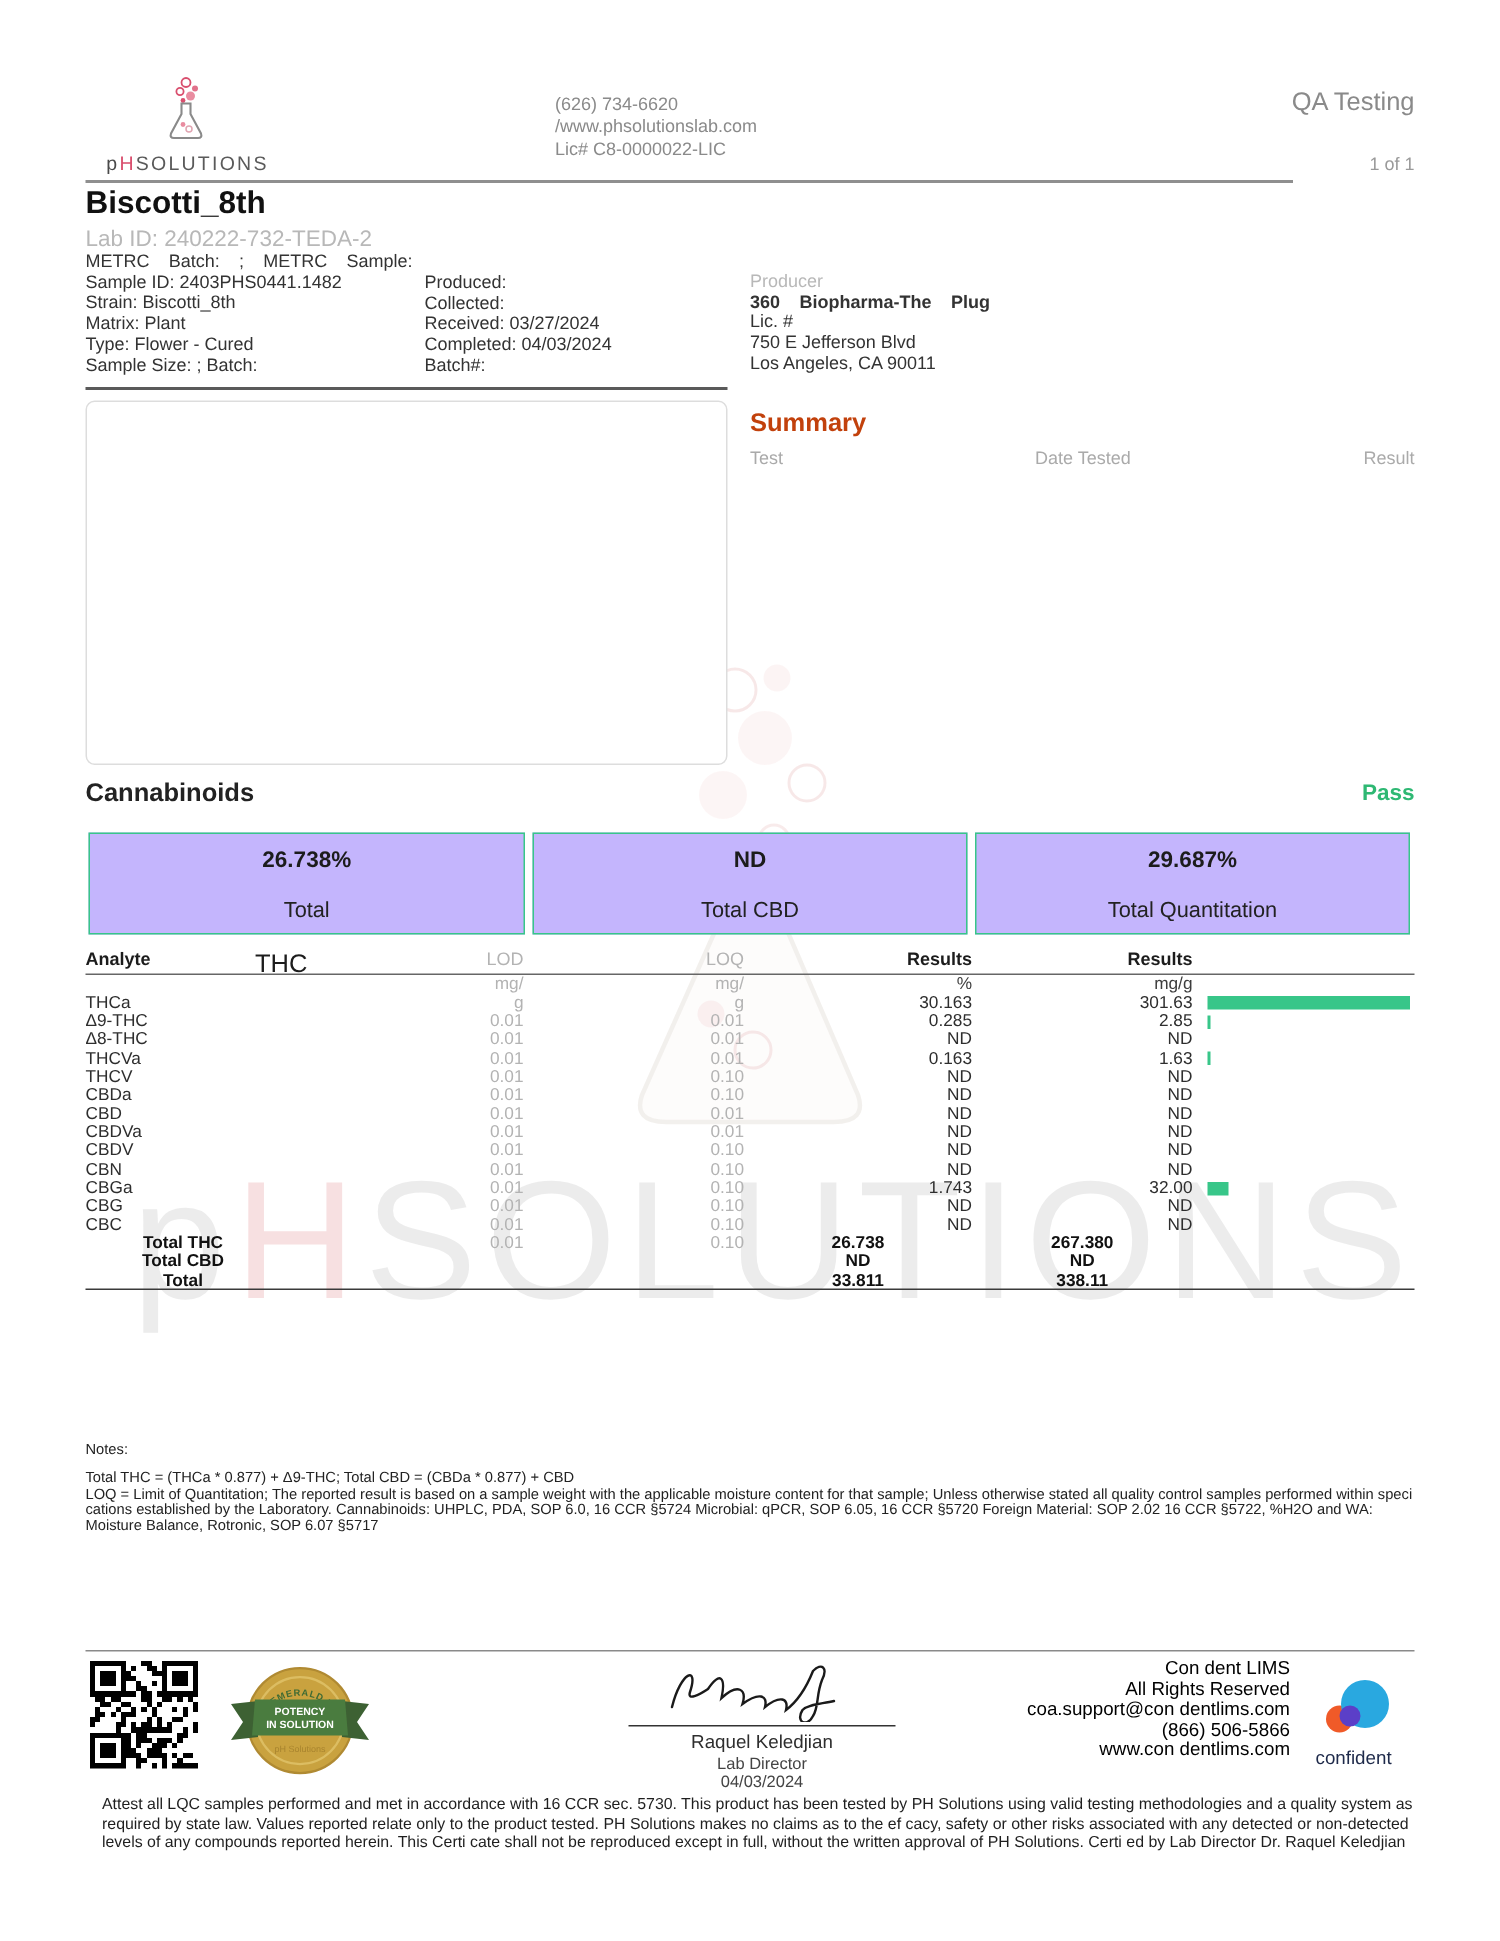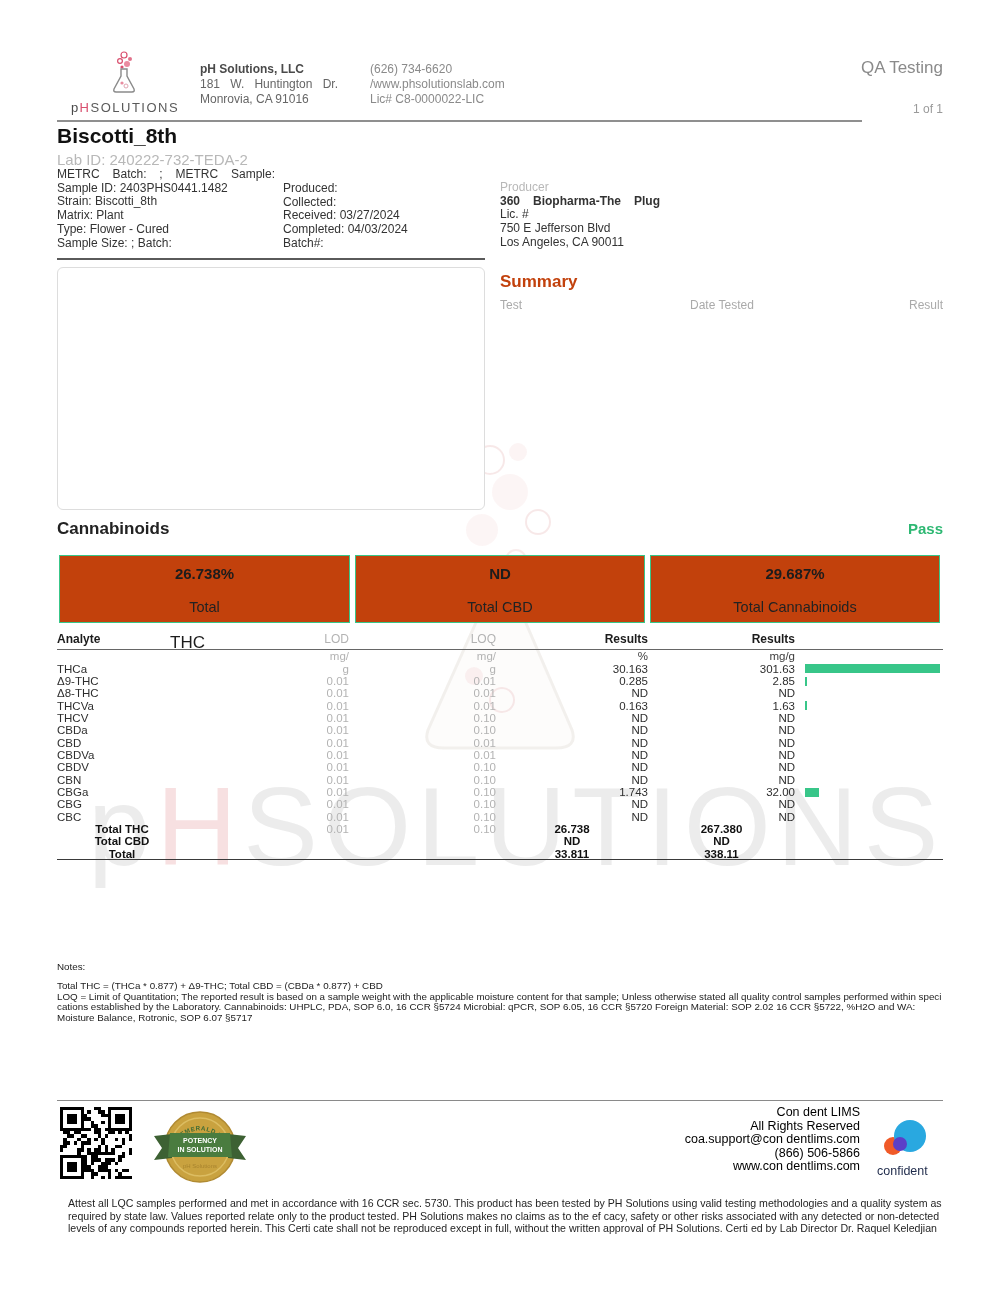--- a/index.html
+++ b/index.html
@@ -41,21 +41,21 @@
   .sc-result { right:57px; text-align:right; }
 
   
   .wm-flask { left:398px; top:430px; z-index:0; pointer-events:none; }
   .wm-text { left:88px; top:762px; z-index:0; font-size:112px; font-weight:400; letter-spacing:6px; color:rgba(110,110,110,0.13); white-space:nowrap; pointer-events:none; }
   .wm-text .h { color:rgba(205,60,70,0.16); }
 
   
   .cann-title { left:57px; top:519px; font-size:17px; font-weight:600; color:#222; z-index:2; }
   .cann-pass { right:57px; top:520px; font-size:15px; font-weight:600; z-index:2;text-align:center; }
-  .stat-box { top:555px; height:68px; border:1.5px solid #38c689; background:#c2410c; text-align:center; z-index:2; padding-top:9px; }
+  .stat-box { top:555px; height:68px; border:1.5px solid #38c689; background:#c4b5fd; text-align:center; z-index:2; padding-top:9px; }
   .sb1 { left:59px; width:291px; }
   .sb2 { left:355px; width:290px; }
   .sb3 { left:650px; width:290px; }
   .stat-value { font-size:15px; font-weight:700; color:#1c1c1c; }
   .stat-label { font-size:14.5px; color:#222; margin-top:17px; }
   .thc-overflow { left:170px; top:633px; font-size:17px; color:#1c1c1c; z-index:2; }
 
   
   .table-wrap { left:57px; top:633px; width:886px; z-index:1; }
   .trow { display:grid; grid-template-columns:130px 162px 147px 152px 147px 148px; }
@@ -125,24 +125,20 @@
       <circle cx="21" cy="11" r="2.4" fill="none" stroke="#d94f6e" stroke-width="1.2"></circle>
       <circle cx="28" cy="14" r="3" fill="#e98ca0"></circle>
       <circle cx="23" cy="17" r="1.6" fill="#d94f6e"></circle>
       <path d="M22 19 L22 26 L15 39 Q14 42 17 42 L33 42 Q36 42 35 39 L28 26 L28 19 Z" fill="none" stroke="#8a8a8a" stroke-width="1.4"></path>
       <circle cx="23" cy="33" r="1.6" fill="#e98ca0"></circle>
       <circle cx="27" cy="36" r="2" fill="none" stroke="#e0a5b2" stroke-width="1"></circle>
     </svg>
     <div class="brand-text"><span>p</span><span class="h">H</span><span class="rest">SOLUTIONS</span></div>
   </div>
 
-  <div class="abs company-block">
-    <div class="company-name">pH Solutions, LLC</div>
-    <div class="justify" style="text-align:justify;">181 W. Huntington Dr. Monrovia, CA 91016</div>
-  </div>
 
   <div class="abs contact-block">
     <div>(626) 734-6620</div>
     <div>/www.phsolutionslab.com</div>
     <div>Lic# C8-0000022-LIC</div>
   </div>
 
   <div class="abs qa-testing">QA Testing</div>
   <div class="abs page-num">1 of 1</div>
   <div class="abs header-rule"></div>
@@ -188,21 +184,21 @@
   <div class="abs stat-box sb1" style="border-color: rgb(56, 198, 137);">
     <div class="stat-value">26.738%</div>
     <div class="stat-label">Total</div>
   </div>
   <div class="abs stat-box sb2" style="border-color: rgb(56, 198, 137);">
     <div class="stat-value">ND</div>
     <div class="stat-label">Total CBD</div>
   </div>
   <div class="abs stat-box sb3" style="border-color: rgb(56, 198, 137);">
     <div class="stat-value">29.687%</div>
-    <div class="stat-label">Total Cannabinoids</div>
+    <div class="stat-label">Total Quantitation</div>
   </div>
   <div class="abs thc-overflow">THC</div>
 
   <div class="abs table-wrap">
     <div class="trow thead">
       <div class="tcell a hdr-b">Analyte</div>
       <div class="tcell num gray">LOD</div>
       <div class="tcell num gray">LOQ</div>
       <div class="tcell num hdr-b">Results</div>
       <div class="tcell num hdr-b">Results</div>
@@ -513,20 +509,29 @@
       <textPath href="#arcpath" startOffset="50%" text-anchor="middle">THE EMERALD TEST</textPath>
     </text>
     <polygon points="4,34 22,32 22,56 4,58 12,46" fill="#3d6133"></polygon>
     <polygon points="96,34 78,32 78,56 96,58 88,46" fill="#3d6133"></polygon>
     <polygon points="20,31 80,31 82,55 18,55" fill="#4a7c3f"></polygon>
     <text x="50" y="41" text-anchor="middle" font-size="7" font-weight="bold" fill="#ffffff">POTENCY</text>
     <text x="50" y="50" text-anchor="middle" font-size="7" font-weight="bold" fill="#ffffff">IN SOLUTION</text>
     <text x="50" y="66" text-anchor="middle" font-size="6" fill="#a8842e">pH Solutions</text>
   </svg>
 
+  <div class="abs sig-wrap">
+    <svg class="sig-svg" width="140" height="44" viewBox="0 0 140 44">
+      <path d="M10 34 C 16 10, 28 6, 22 24 C 20 30, 28 26, 34 22 C 42 10, 46 14, 43 28 C 54 18, 60 22, 57 32 C 68 24, 74 26, 72 34 C 82 26, 88 28, 86 36 C 94 30, 100 20, 104 10 C 110 4, 114 8, 110 16 C 106 26, 108 34, 104 40 C 100 48, 92 44, 97 36 C 101 32, 110 32, 118 30" fill="none" stroke="#1a1a1a" stroke-width="1.6" stroke-linecap="round"></path>
+    </svg>
+    <div class="sig-line"></div>
+    <div class="sig-name">Raquel Keledjian</div>
+    <div class="sig-role">Lab Director</div>
+    <div class="sig-date">04/03/2024</div>
+  </div>
 
   <div class="abs lims-block">
     <div>Con dent LIMS</div>
     <div>All Rights Reserved</div>
     <div>coa.support@con dentlims.com</div>
     <div>(866) 506-5866</div>
     <div>www.con dentlims.com</div>
   </div>
 
   <div class="abs confident">

